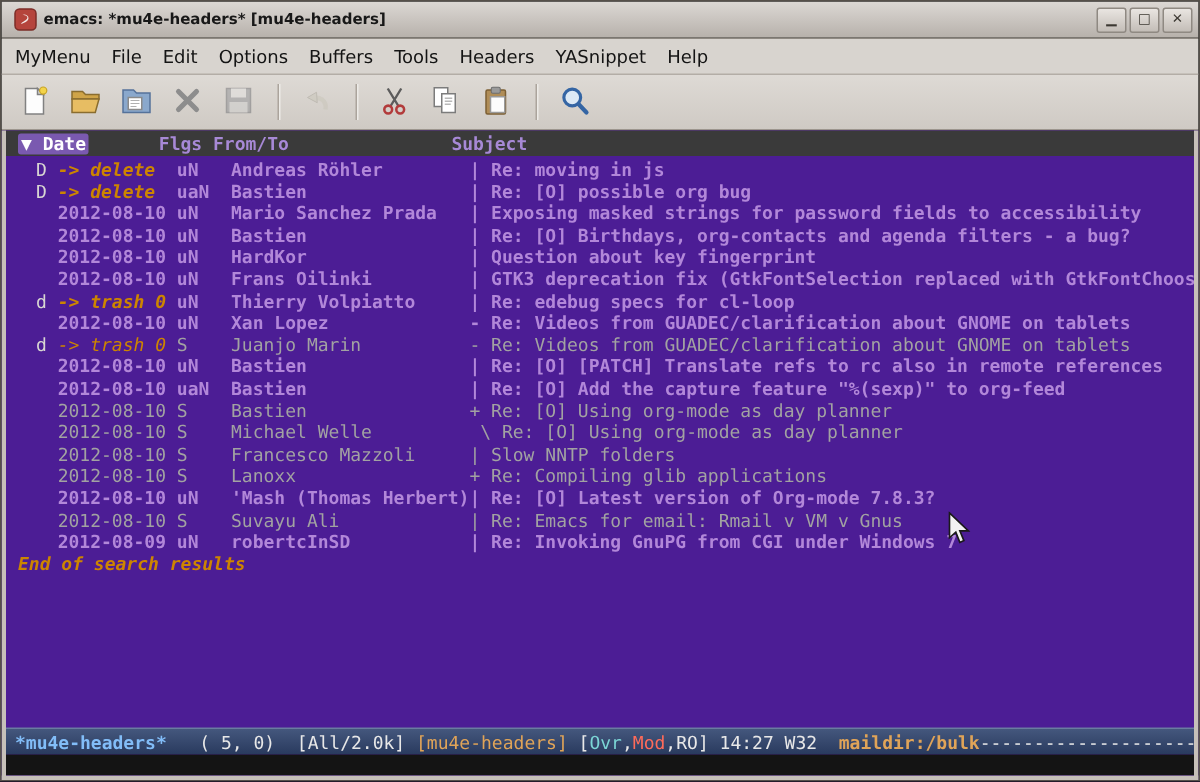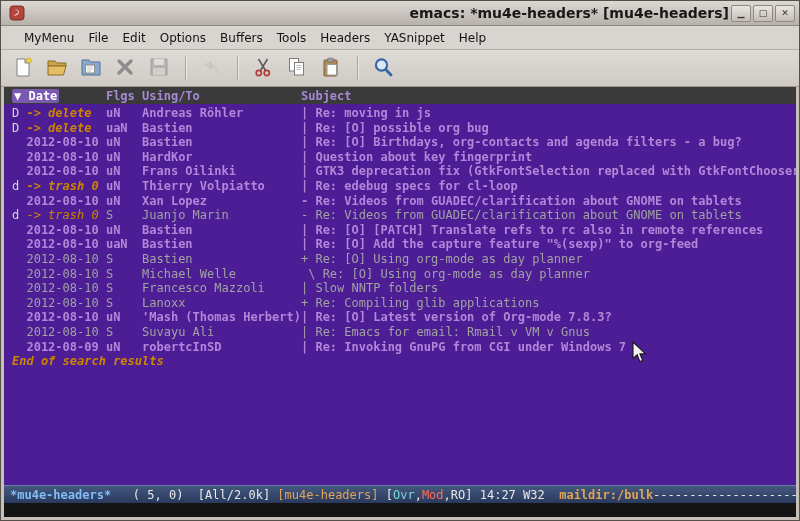--- a/index.html
+++ b/index.html
@@ -6,50 +6,50 @@
   .frame{
     position:relative;width:800px;height:521px;box-sizing:border-box;
     border:1px solid #55504a;background:#161616;overflow:hidden;
     display:flex;flex-direction:column;
     font-family:"DejaVu Sans","Liberation Sans",sans-serif;
   }
   
   .titlebar{height:24px;flex:0 0 24px;background:linear-gradient(#dcd8d4,#b7b1ab);
     border-bottom:1px solid #8f8982;display:flex;align-items:center;padding:0 4px;}
   .app-icon{width:16px;height:16px;margin:0 4px;flex:0 0 auto;}
-  .title-text{flex:1;text-align:right;font-weight:bold;font-size:14px;color:#181818;
+  .title-text{flex:1;text-align:left;font-weight:bold;font-size:10px;color:#181818;
     white-space:nowrap;overflow:hidden;}
   .win-controls{display:flex;flex:0 0 auto;}
   .win-btn{width:20px;height:17px;margin-left:2px;border:1px solid #8f8982;border-radius:2px;
     background:linear-gradient(#e9e5e1,#c3bdb7);font-size:9px;line-height:14px;text-align:center;
     color:#3c3832;padding:0;font-family:inherit;}
   
   .menubar{height:23px;flex:0 0 23px;background:#d8d4cf;border-bottom:1px solid #b3ada6;
-    display:flex;align-items:center;padding-left:16px;font-size:12px;color:#141414;}
+    display:flex;align-items:center;padding-left:2px;font-size:12px;color:#141414;}
   .menu-item{padding:3px 7px;white-space:nowrap;}
   
   .toolbar{height:36px;flex:0 0 36px;background:linear-gradient(#dedad5,#cfcac4);
     border-bottom:1px solid #9d968e;display:flex;align-items:center;padding-left:6px;}
   .tool-btn{width:32px;height:30px;margin-right:2px;border:none;background:transparent;
     display:flex;align-items:center;justify-content:center;padding:0;}
   .tool-btn svg{width:22px;height:22px;}
   .tool-btn.disabled svg{opacity:.40;filter:grayscale(85%);}
   .tool-sep{width:0;height:24px;margin:0 8px;border-left:1px solid #aba49c;border-right:1px solid #edebe7;}
   
   .editor{flex:1;display:flex;flex-direction:column;background:#4c1d95;
     border-left:3px solid #c6c0b9;border-right:3px solid #c6c0b9;border-bottom:3px solid #c6c0b9;
     overflow:hidden;}
   .header-line{height:17px;flex:0 0 17px;background:#3a3a3a;
     font:bold 12px "DejaVu Sans Mono","Liberation Mono",monospace;
     color:#a789d6;white-space:pre;padding-left:8px;display:flex;align-items:center;}
   .hl-col{display:inline-block;white-space:pre;vertical-align:top;}
   .hl-chip{background:#7a59b0;color:#ffffff;border-radius:2px;padding:0 2px;}
   .buffer{flex:1;overflow:hidden;padding-top:2px;
     font:12px "DejaVu Sans Mono","Liberation Mono",monospace;}
-  .row{height:14.6px;line-height:14.6px;white-space:pre;padding-left:8px;box-sizing:border-box;overflow:hidden;}
+  .row{height:14.6px;line-height:14.6px;white-space:pre;padding-left:20px;box-sizing:border-box;overflow:hidden;}
   .row span{display:inline-block;white-space:pre;vertical-align:top;overflow:hidden;}
   .col-mark{width:2ch;}
   .col-date{width:11ch;}
   .col-flags{width:5ch;}
   .col-from{width:22ch;}
   .row.unread{color:#b287d9;font-weight:bold;}
   .row.read{color:#a2a2a2;font-weight:normal;}
   .row.current{color:#efe8c8;font-weight:bold;background:#25241c;
     border-top:1px solid #6e6a55;border-bottom:1px solid #d6cfae;}
   .row .col-mark{color:#d8d6d2;font-weight:normal;}
@@ -168,25 +168,26 @@
       <span class="tool-sep"></span>
       <button class="tool-btn">
         <span class="tool-ic"><svg viewBox="0 0 22 22">
             <circle cx="9.5" cy="9" r="5.6" fill="#dce9f5" stroke="#3465a4" stroke-width="2.1"></circle>
             <path d="M13.8 13.5L19 19" stroke="#3465a4" stroke-width="2.8" stroke-linecap="round"></path>
           </svg></span>
       </button>
     </div>
 
   <div class="editor">
-    <div class="header-line" id="headerline"><span class="hl-col" style="width: 13ch;"><span class="hl-chip">▼ Date</span></span><span class="hl-col" style="width: 5ch;">Flgs</span><span class="hl-col" style="width: 22ch;">Using/To</span><span class="hl-col">Subject</span></div>
+    <div class="header-line" id="headerline"><span class="hl-col" style="width: 13ch;"><span class="hl-chip">▼ Date</span></span><span class="hl-col" style="width: 5ch;">Flgs</span><span class="hl-col" style="width: 22ch;">From/To</span><span class="hl-col">Subject</span></div>
     <div class="buffer">
       <div id="rows">
           <div class="row unread"><span class="col-mark">D</span><span class="col-date marked">-&gt; delete</span><span class="col-flags">uN</span><span class="col-from">Andreas Röhler</span><span class="col-subject">| Re: moving in js</span></div>
           <div class="row unread"><span class="col-mark">D</span><span class="col-date marked">-&gt; delete</span><span class="col-flags">uaN</span><span class="col-from">Bastien</span><span class="col-subject">| Re: [O] possible org bug</span></div>
+          <div class="row unread"><span class="col-mark"></span><span class="col-date">2012-08-10</span><span class="col-flags">uN</span><span class="col-from">Mario Sanchez Prada</span><span class="col-subject">| Exposing masked strings for password fields to accessibility</span></div>
           <div class="row unread"><span class="col-mark"></span><span class="col-date">2012-08-10</span><span class="col-flags">uN</span><span class="col-from">Bastien</span><span class="col-subject">| Re: [O] Birthdays, org-contacts and agenda filters - a bug?</span></div>
           <div class="row unread"><span class="col-mark"></span><span class="col-date">2012-08-10</span><span class="col-flags">uN</span><span class="col-from">HardKor</span><span class="col-subject">| Question about key fingerprint</span></div>
           <div class="row unread"><span class="col-mark"></span><span class="col-date">2012-08-10</span><span class="col-flags">uN</span><span class="col-from">Frans Oilinki</span><span class="col-subject">| GTK3 deprecation fix (GtkFontSelection replaced with GtkFontChooser)</span></div>
           <div class="row unread"><span class="col-mark">d</span><span class="col-date marked">-&gt; trash 0</span><span class="col-flags">uN</span><span class="col-from">Thierry Volpiatto</span><span class="col-subject">| Re: edebug specs for cl-loop</span></div>
           <div class="row unread"><span class="col-mark"></span><span class="col-date">2012-08-10</span><span class="col-flags">uN</span><span class="col-from">Xan Lopez</span><span class="col-subject">- Re: Videos from GUADEC/clarification about GNOME on tablets</span></div>
           <div class="row read"><span class="col-mark">d</span><span class="col-date marked">-&gt; trash 0</span><span class="col-flags">S</span><span class="col-from">Juanjo Marin</span><span class="col-subject">- Re: Videos from GUADEC/clarification about GNOME on tablets</span></div>
           <div class="row unread"><span class="col-mark"></span><span class="col-date">2012-08-10</span><span class="col-flags">uN</span><span class="col-from">Bastien</span><span class="col-subject">| Re: [O] [PATCH] Translate refs to rc also in remote references</span></div>
           <div class="row unread"><span class="col-mark"></span><span class="col-date">2012-08-10</span><span class="col-flags">uaN</span><span class="col-from">Bastien</span><span class="col-subject">| Re: [O] Add the capture feature "%(sexp)" to org-feed</span></div>
           <div class="row read"><span class="col-mark"></span><span class="col-date">2012-08-10</span><span class="col-flags">S</span><span class="col-from">Bastien</span><span class="col-subject">+ Re: [O] Using org-mode as day planner</span></div>
           <div class="row read"><span class="col-mark"></span><span class="col-date">2012-08-10</span><span class="col-flags">S</span><span class="col-from">Michael Welle</span><span class="col-subject"> \ Re: [O] Using org-mode as day planner</span></div>

